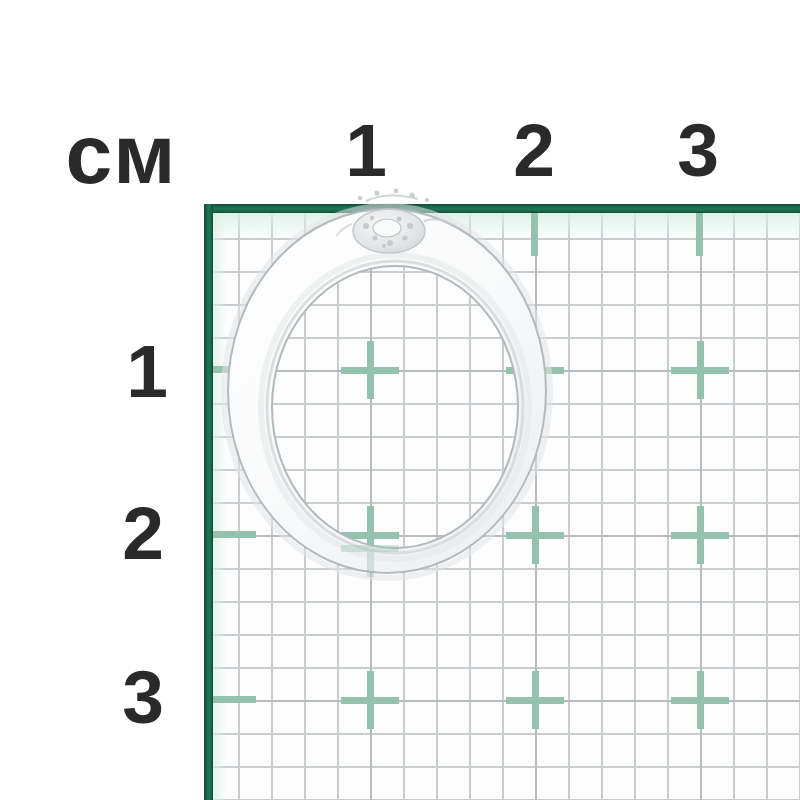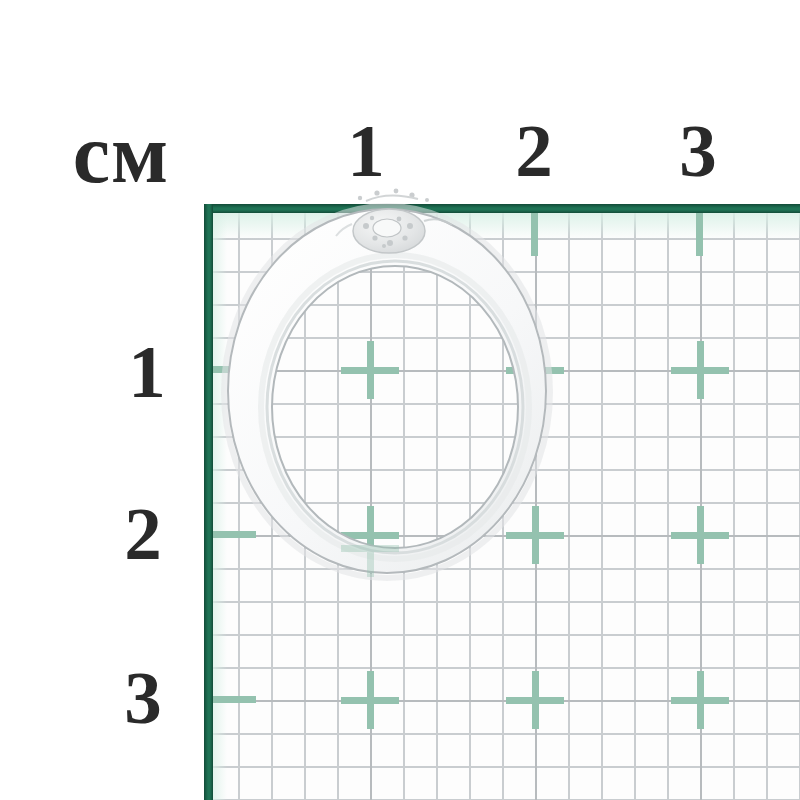--- a/index.html
+++ b/index.html
@@ -46,21 +46,21 @@
   
   .tick-v{position:absolute;width:7px;height:43px;top:213px;background:#94c2af;}
   .tick-h{position:absolute;height:7px;width:43px;left:213px;background:#94c2af;}
   
   .cross{position:absolute;width:58px;height:58px;transform:translate(-50%,-50%);}
   .cross::before{content:"";position:absolute;left:0;right:0;top:25.5px;height:7px;background:#94c2af;}
   .cross::after{content:"";position:absolute;top:0;bottom:0;left:25.5px;width:7px;background:#94c2af;}
   .cross-faint{opacity:0.38;z-index:5;}
   
   .ring-layer{position:absolute;left:0;top:0;z-index:4;}
-  .z5{z-index:5;font-family:Liberation Serif, serif;}
+  .z5{z-index:5;}
 </style>
 </head>
 <body>
 
 <div id="stage">
 
   <div class="grid"></div>
   <div class="grid-tint-top"></div>
   <div class="grid-tint-left"></div>
 

